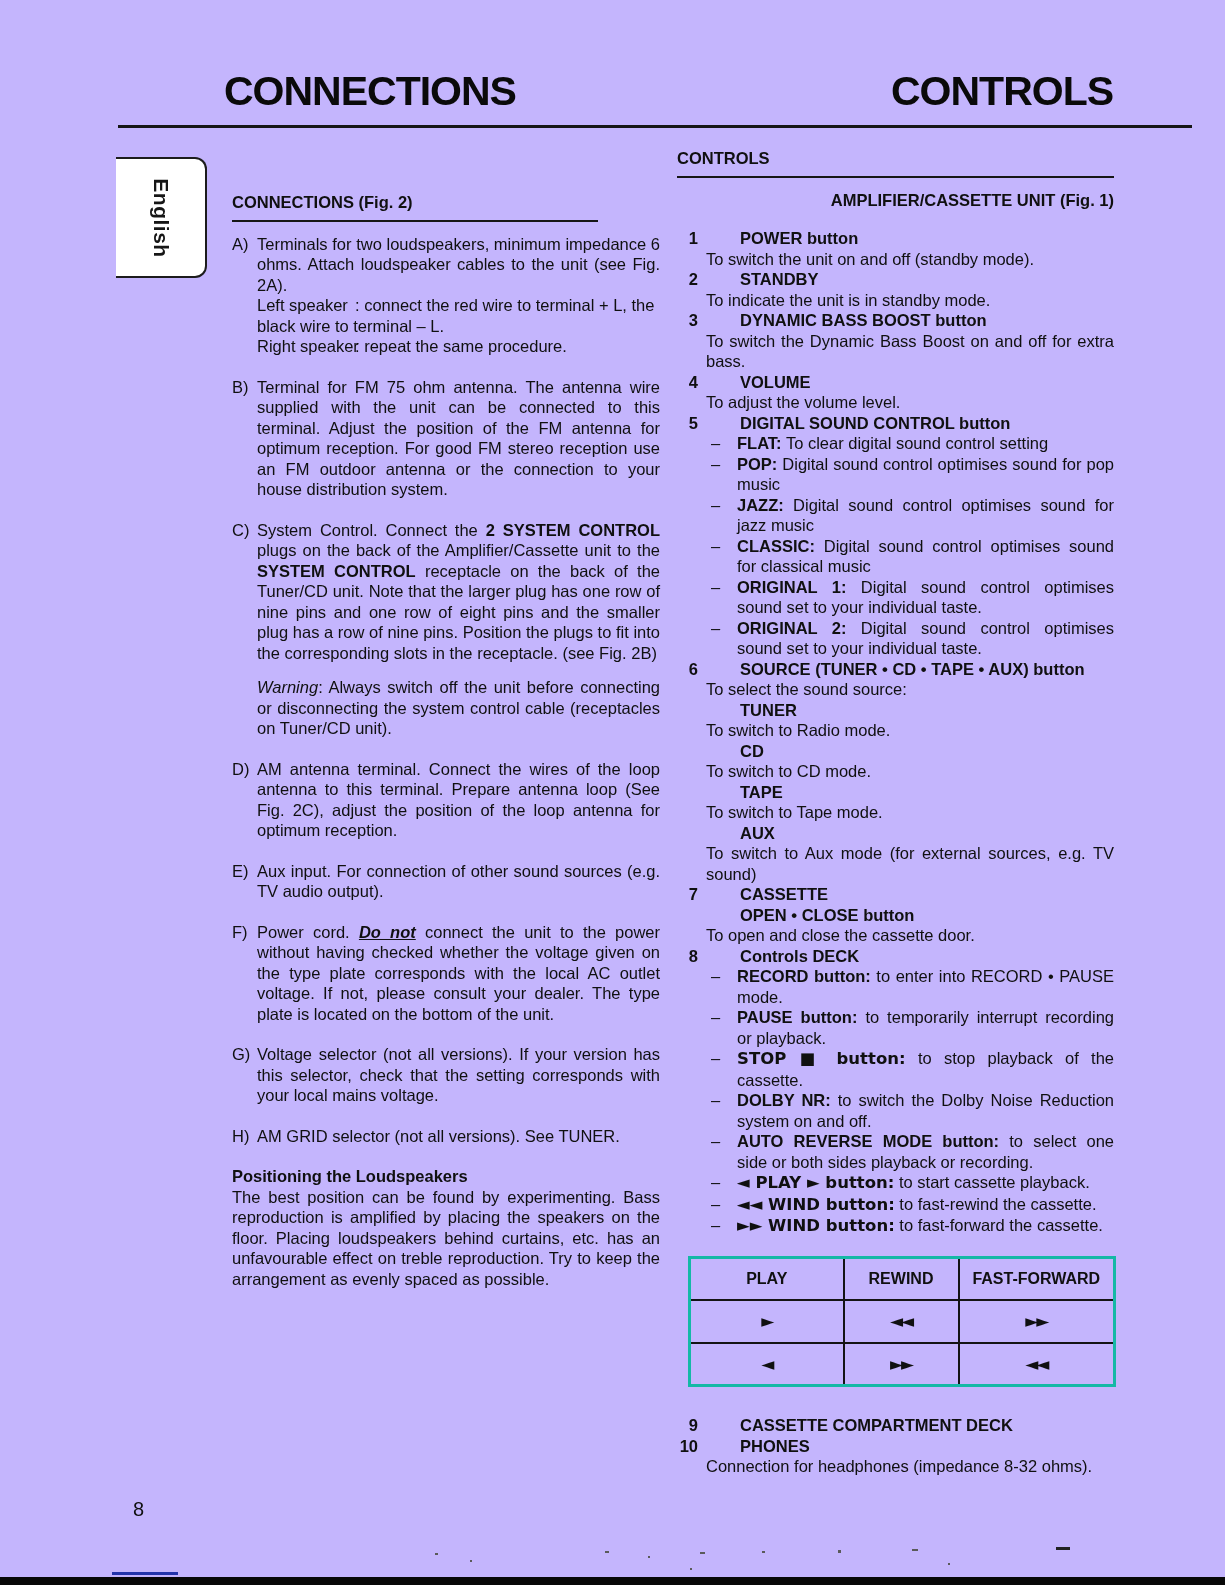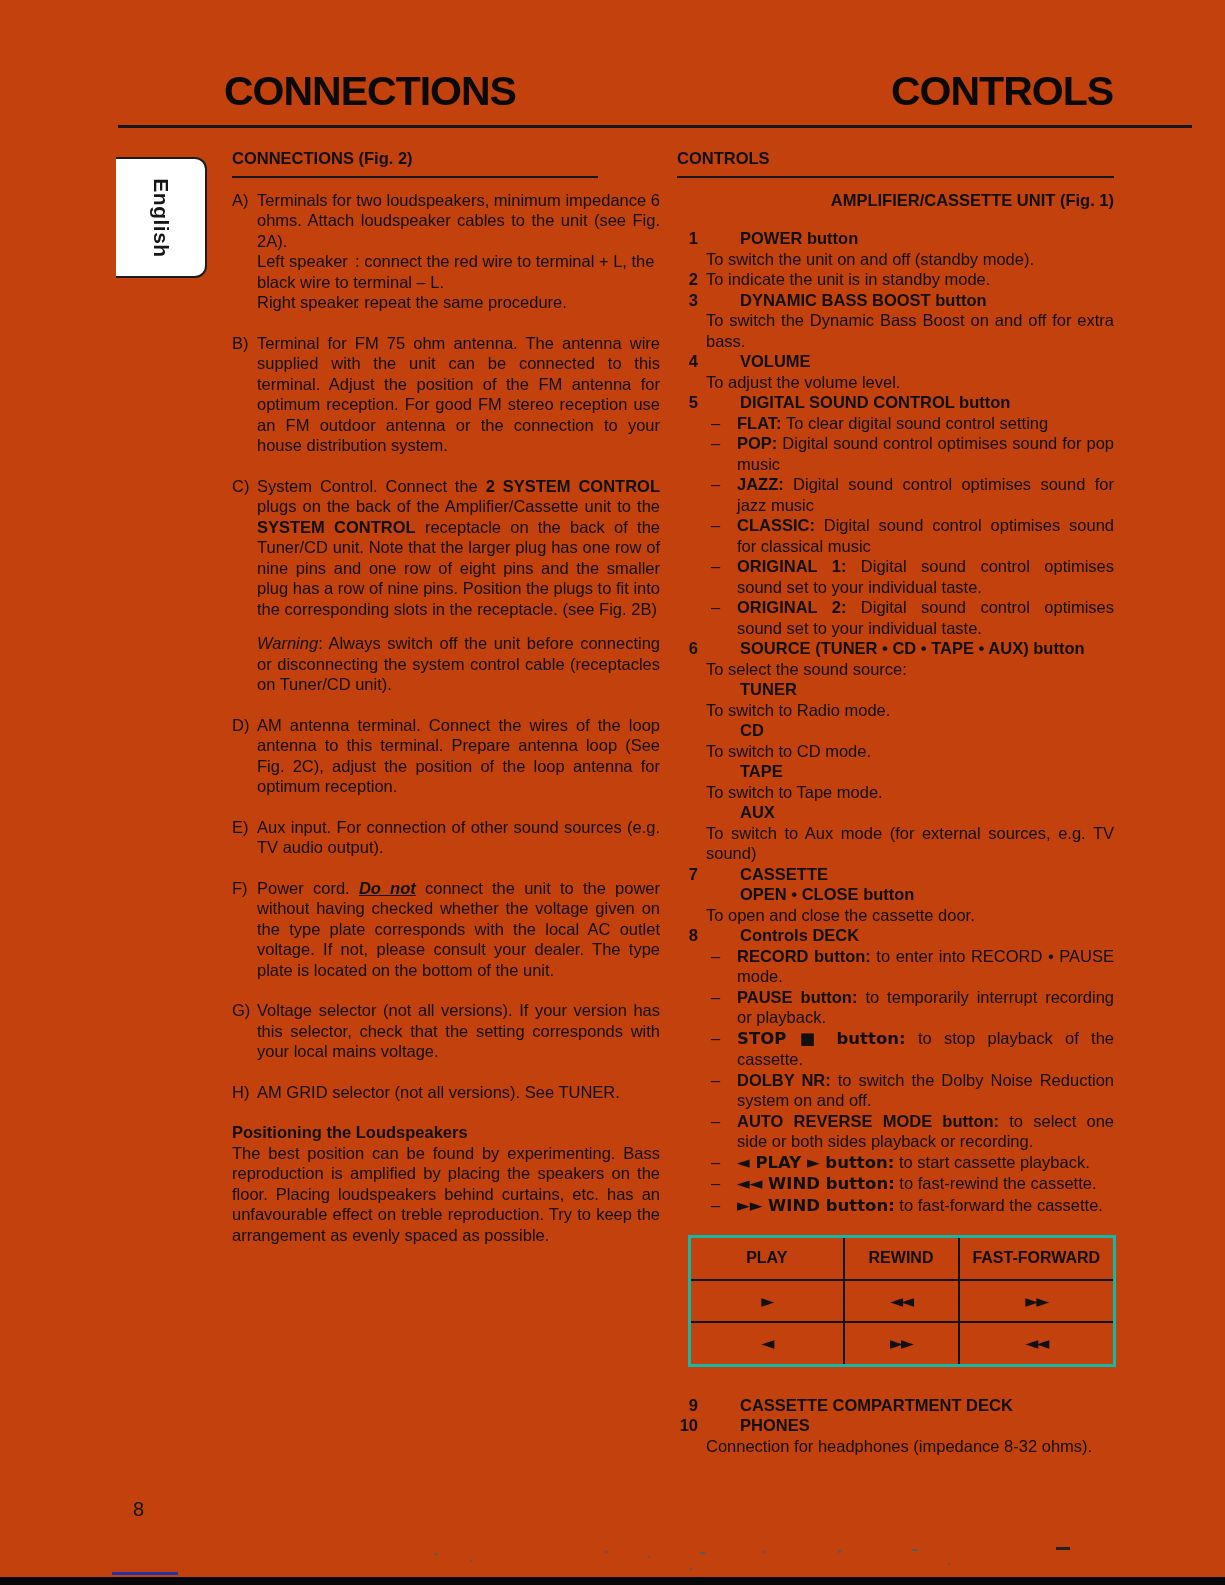--- a/index.html
+++ b/index.html
@@ -1,18 +1,18 @@
 <!DOCTYPE html>
 <html><head>
 <meta charset="utf-8">
 <style>
   * { box-sizing: border-box; }
   html,body { margin:0; padding:0; background:#ffffff; }
   .page {
-    position:relative; width:1225px; height:1585px; background:#c2410c;
+    position:relative; width:1225px; height:1585px; background:#c4b5fd;
     color:#101010; font-family:"Liberation Sans","DejaVu Sans",sans-serif;
     font-size:16.5px; line-height:20.5px; overflow:hidden;
   }
   .main-title {
     position:absolute; top:68px; font-size:41px; line-height:46px;
     font-weight:700; letter-spacing:-1px; color:#0a0a0a; white-space:nowrap;
   }
   #title-left { left:224px; }
   #title-right { left:891px; }
   .header-rule { position:absolute; left:118px; top:125px; width:1074px; height:3px; background:#161616; }
@@ -22,21 +22,21 @@
   }
   .lang-tab .vtext {
     position:absolute; left:50%; top:50%;
     transform:translate(-50%,-50%) rotate(90deg);
     font-weight:700; font-size:21px; letter-spacing:0.5px; white-space:nowrap; color:#161616;
   }
   .col { position:absolute; top:148px; }
   .col-left { left:232px; width:428px; }
   .col-right { left:677px; width:437px; }
   .sec-head { font-weight:700; padding-bottom:7px; border-bottom:2px solid #161616; margin-bottom:12px; }
-  .col-left .sec-head { width:366px; }
+  .col-left .sec-head { width:366px;margin-top:44px; }
   .subsec { font-weight:700; margin-bottom:18px;text-align:right; }
   .item { display:flex; margin-bottom:20px; }
   .item-label { width:25px; flex-shrink:0; }
   .item-body { flex:1; min-width:0; }
   .just { text-align:justify; }
   .spk-line { display:flex; }
   .spk-label { width:98px; flex-shrink:0; white-space:nowrap; }
   .spk-indent { }
   .warn { margin-top:14px; }
   .wi { font-weight:400; font-style:italic; }
@@ -150,20 +150,21 @@
       <div class="entry-num">1</div>
       <div class="entry-body">
         <div class="e-head">POWER button</div>
         <div>To switch the unit on and off (standby mode).</div>
       </div>
     </div>
 
     <div class="entry">
       <div class="entry-num">2</div>
       <div class="entry-body">
+        <div class="e-head">STANDBY</div>
         <div>To indicate the unit is in standby mode.</div>
       </div>
     </div>
 
     <div class="entry">
       <div class="entry-num">3</div>
       <div class="entry-body">
         <div class="e-head">DYNAMIC BASS BOOST button</div>
         <div class="just">To switch the Dynamic Bass Boost on and off for extra bass.</div>
       </div>

